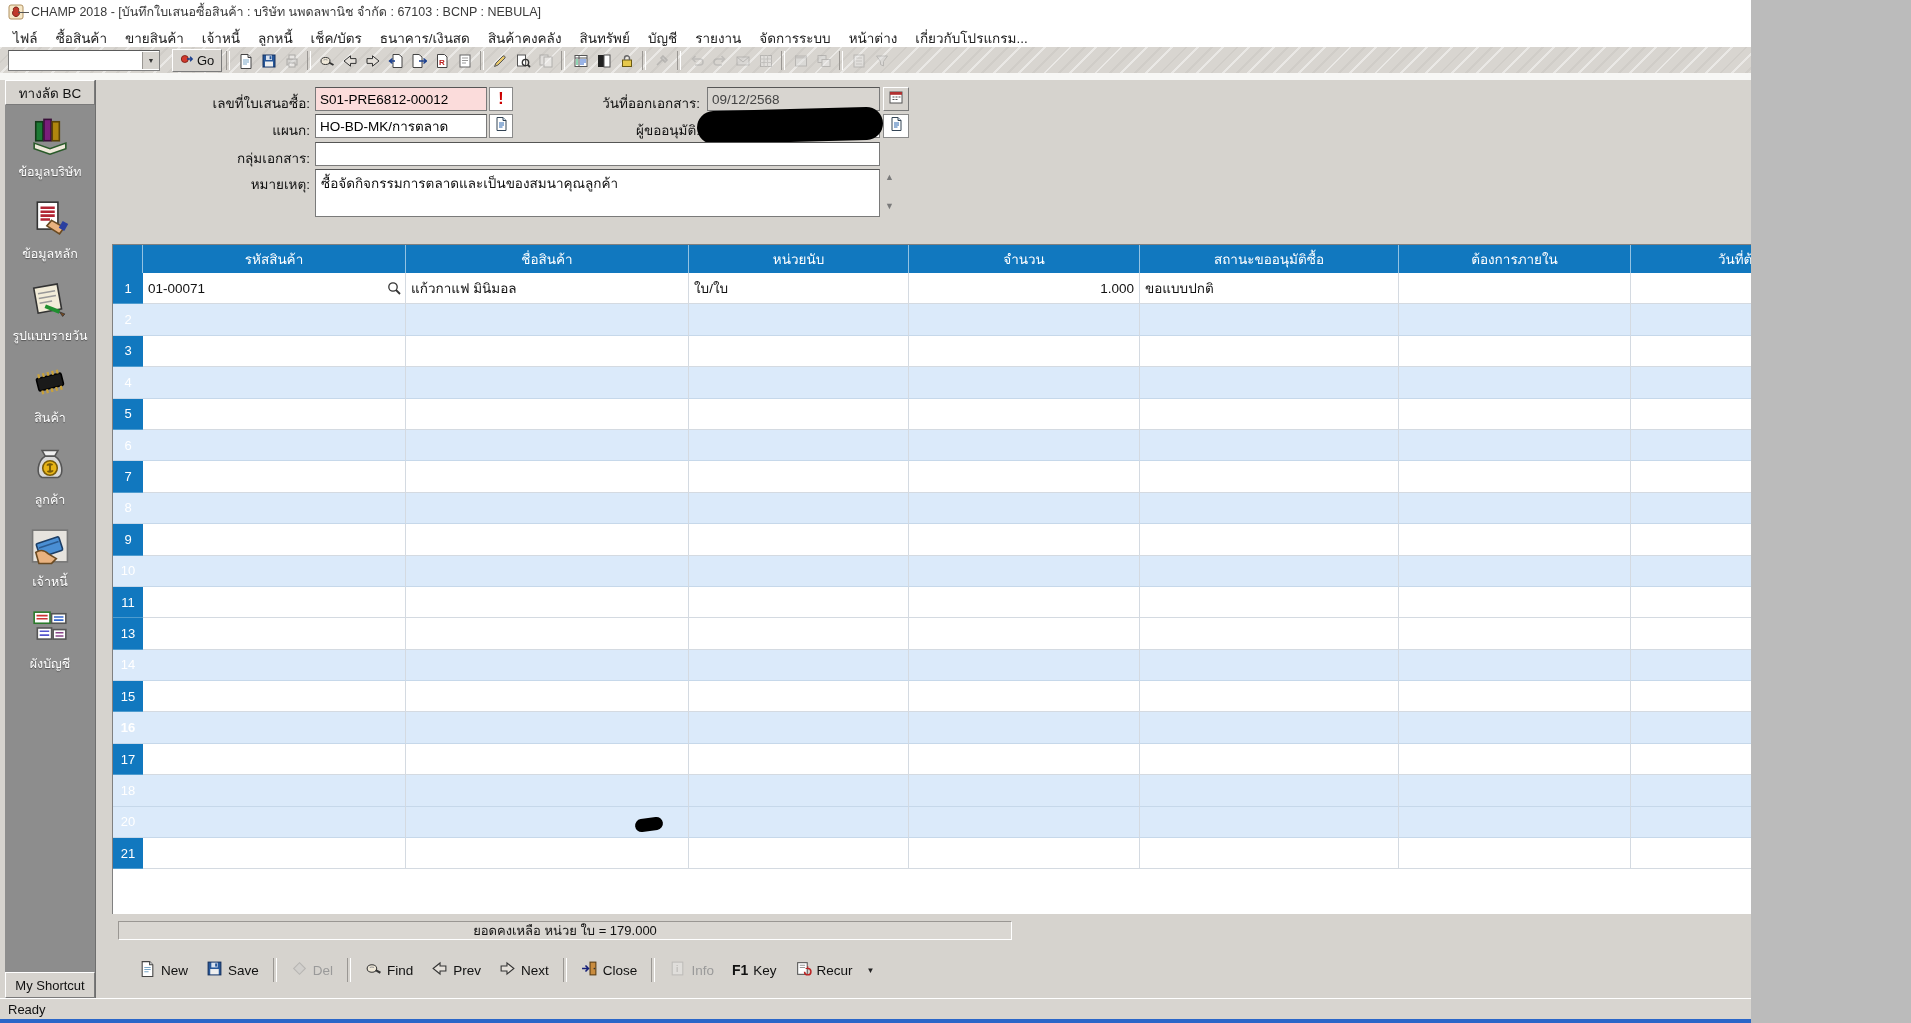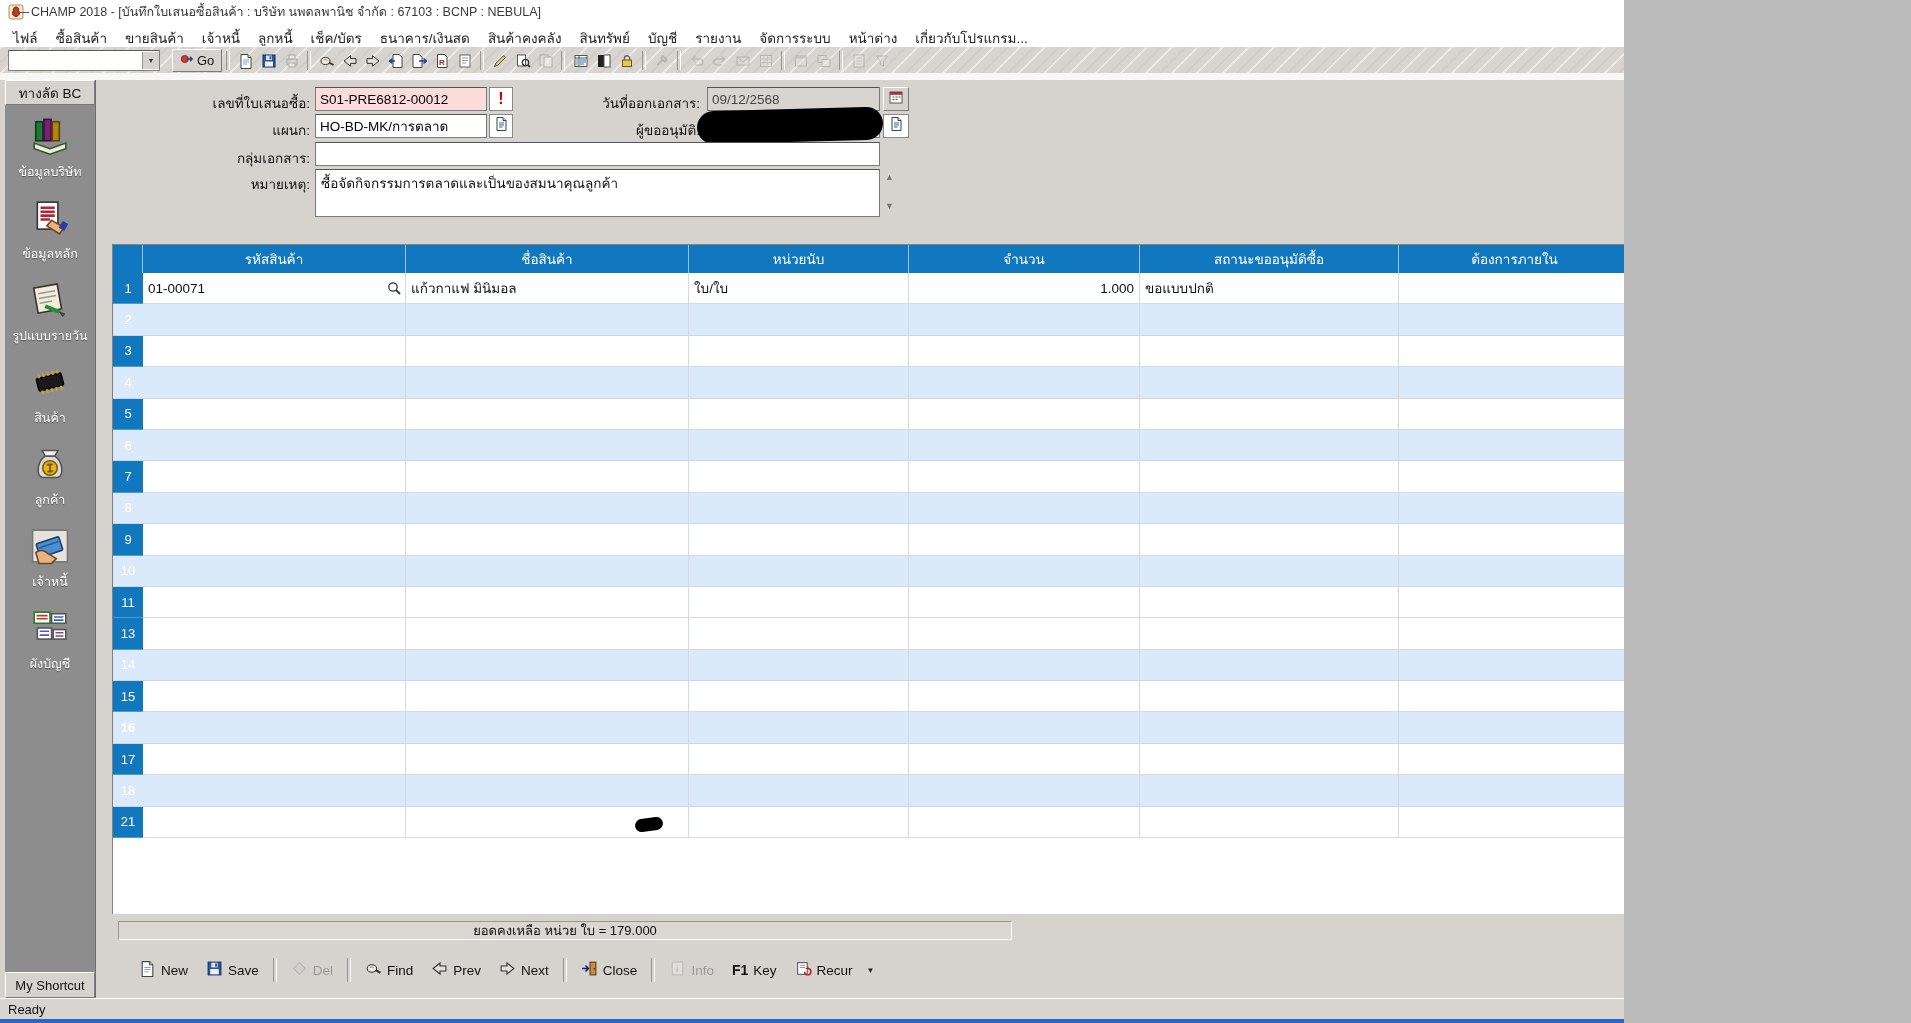--- a/index.html
+++ b/index.html
@@ -1,16 +1,16 @@
 <!DOCTYPE html>
 <html><head>
 <meta charset="utf-8">
 <style>
   html,body{margin:0;padding:0;background:#bbb;}
-  #root{position:relative;width:1624px;height:1023px;background:#d6d3ce;overflow:hidden;
+  #root{position:relative;width:1751px;height:1023px;background:#d6d3ce;overflow:hidden;
         font-family:"Liberation Sans",sans-serif;color:#111;}
   
   .titlebar{position:absolute;left:0;top:0;width:1911px;height:24px;background:#fff;
             display:flex;align-items:center;border-bottom:1px solid #ececec;}
   .titlebar .appico{width:16px;height:16px;margin:0 7px 0 8px;}
   .titlebar .ttext{font-size:12.5px;color:#3a3a3a;white-space:nowrap;}
   .wctl{position:absolute;top:0;height:24px;width:46px;display:flex;align-items:center;justify-content:center;color:#555;}
   .wctl.min{left:1745;}  .wctl.res{left:1805px;} .wctl.cls{left:1863px;font-size:17px;}
   .minbar{width:11px;height:1px;background:#555;}
   .resbox{width:9px;height:9px;border:1px solid #555;position:relative;background:#fff;}
@@ -640,20 +640,31 @@
           <div class="td rownum" style="width: 30px;">18</div>
           <div class="td" style="width: 263px;"></div>
           <div class="td" style="width: 283px;"></div>
           <div class="td" style="width: 220px;"></div>
           <div class="td num" style="width: 231px;"></div>
           <div class="td" style="width: 259px;"></div>
           <div class="td" style="width: 232px;"></div>
           <div class="td" style="width: 247px;"></div>
           <div class="td" style="width: 28px;"></div>
         </div>
+        <div class="tr alt">
+          <div class="td rownum" style="width: 30px;">20</div>
+          <div class="td" style="width: 263px;"></div>
+          <div class="td" style="width: 283px;"></div>
+          <div class="td" style="width: 220px;"></div>
+          <div class="td num" style="width: 231px;"></div>
+          <div class="td" style="width: 259px;"></div>
+          <div class="td" style="width: 232px;"></div>
+          <div class="td" style="width: 247px;"></div>
+          <div class="td" style="width: 28px;"></div>
+        </div>
         <div class="tr">
           <div class="td rownum" style="width: 30px;">21</div>
           <div class="td" style="width: 263px;"></div>
           <div class="td" style="width: 283px;"></div>
           <div class="td" style="width: 220px;"></div>
           <div class="td num" style="width: 231px;"></div>
           <div class="td" style="width: 259px;"></div>
           <div class="td" style="width: 232px;"></div>
           <div class="td" style="width: 247px;"></div>
           <div class="td" style="width: 28px;"></div>

